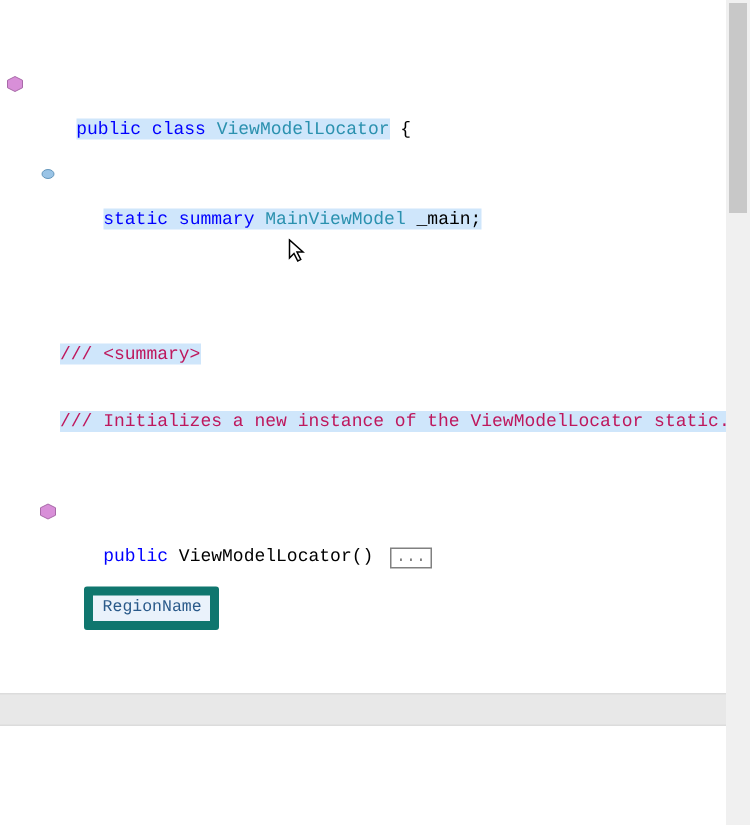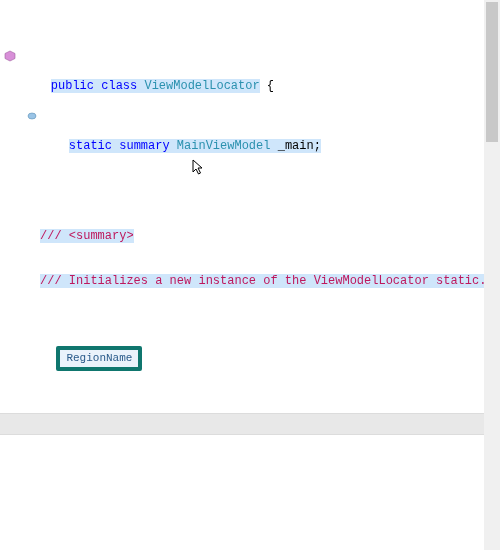--- a/index.html
+++ b/index.html
@@ -54,21 +54,21 @@
     border: 1px solid #808080;
     color: #808080;
     padding: 0 3px;
     font-size: 11px;
     line-height: 12px;
     margin-left: 4px;
     background: #ffffff;
   }
   .region-chip {
     display: inline-block;
-    border: 4px solid #0f766e;
+    border: 6px solid #0f766e;
     background: #eaf2fb;
     color: #2a5a8a;
     padding: 1px 6px;
     border-radius: 2px;
     margin-left: 42px;
     margin-top: 12px;
     margin-bottom: 12px;
     font-size: 11px;
   }
   .separator {
@@ -126,20 +126,28 @@
         </svg>
     </span>
     <span class="hl"><span class="seg"><span class="kw">static</span> <span class="kw">summary</span> <span class="type">MainViewModel</span> <span class="ident">_main;</span></span></span>
   </div>
 
   <div class="line"></div>
 
   <div class="line indent1 hl"><span class="seg"><span class="comment">/// &lt;summary&gt;</span></span></div>
   <div class="line indent1 hl"><span class="seg"><span class="comment">/// Initializes a new instance of the ViewModelLocator static.</span></span></div>
 
+  <div class="line indent1">
+    <span class="glyph2">
+      <svg viewBox="0 0 12 12">
+          <path d="M6 1 L1 3.5 L1 8.5 L6 11 L11 8.5 L11 3.5 Z" fill="#d88fd8" stroke="#a060a0" stroke-width="0.6"></path>
+        </svg>
+    </span>
+    <span class="kw">public</span> <span class="ident">ViewModelLocator()</span> <span class="collapsed-box">...</span>
+  </div>
 
   <div class="region-chip">RegionName</div>
 
   <div class="separator"></div>
 
   
 
   
   
   

